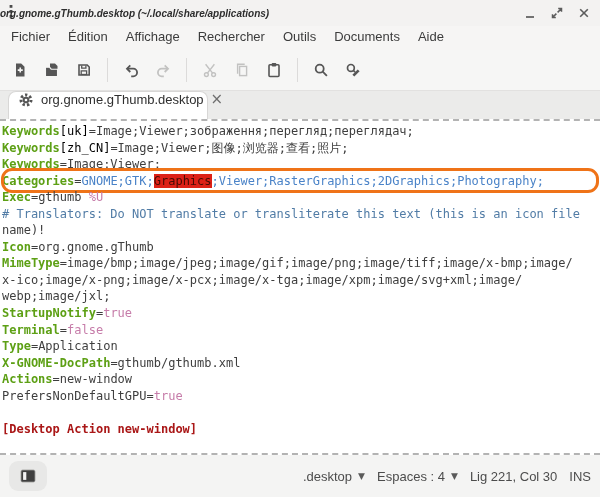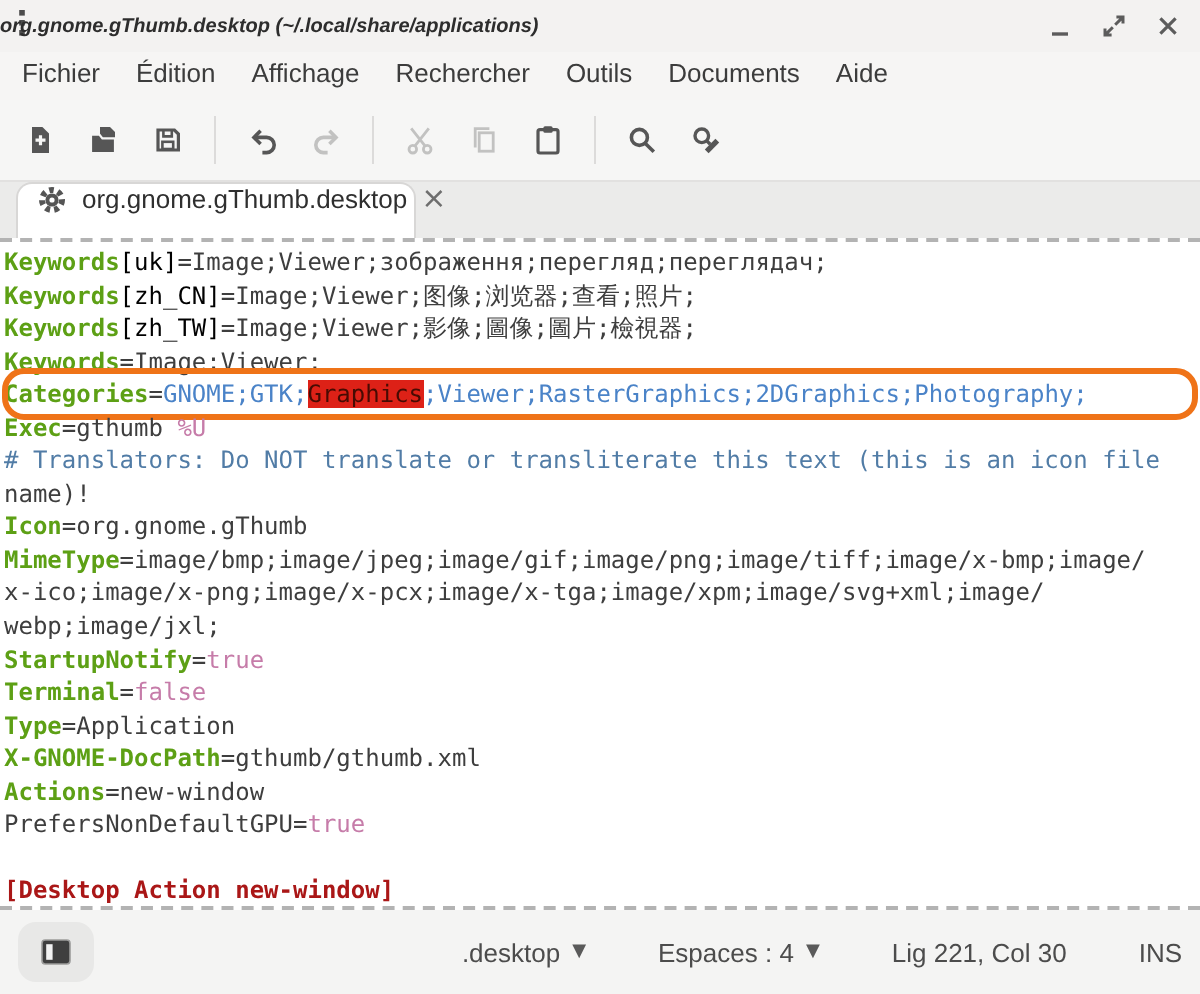--- a/index.html
+++ b/index.html
@@ -51,21 +51,21 @@
   .seg-match   { background:#dd2117; color:#470b03;text-align:center; }
   .seg-section { color:#aa1717; font-weight:bold; }
   .ann { position:absolute; left:-1px; right:1px; top:-5px; bottom:-4px;
     border:3px solid #ef7318; border-radius:11px; pointer-events:none; }
 
   
   .statusbar { height:42px; background:#f4f4f3; display:flex; align-items:center;
     padding:0 9px; }
   .panel-btn { width:38px; height:30px; border-radius:9px; background:#e8e8e7;
     display:flex; align-items:center; justify-content:center; border:none; }
-  .status-right { margin-left:auto; display:flex; align-items:flex-start; gap:36px;
+  .status-right { margin-left:auto; display:flex; align-items:flex-start; gap:12px;
     font-size:13px; color:#4c4c4c; }
   .status-drop { display:flex; align-items:center; gap:6px; }
   .drop-arrow { font-size:9px; color:#5a5a5a; font-family:"DejaVu Sans", sans-serif; }
   svg { display:block; }
 </style>
 </head>
 <body>
 
 <div class="titlebar">
   <span class="kebab">
@@ -185,21 +185,20 @@
       </svg>
     </span>
     <span class="tab-title">org.gnome.gThumb.desktop</span>
     <span class="tab-close">×</span>
   </div>
 </div>
 
 <div class="editor" id="editor">
     <div class="row"><span class="seg-key">Keywords</span><span class="seg-loc">[uk]</span><span class="seg-plain">=Image;Viewer;зображення;перегляд;переглядач;</span></div>
     <div class="row"><span class="seg-key">Keywords</span><span class="seg-loc">[zh_CN]</span><span class="seg-plain">=Image;Viewer;图像;浏览器;查看;照片;</span></div>
-    <div class="row"><span class="seg-key">Keywords</span><span class="seg-loc">[zh_TW]</span><span class="seg-plain">=Image;Viewer;影像;圖像;圖片;檢視器;</span></div>
     <div class="row"><span class="seg-key">Keywords</span><span class="seg-plain">=Image;Viewer;</span></div>
     <div class="row"><span class="seg-key">Categories</span><span class="seg-plain">=</span><span class="seg-cat">GNOME;GTK;</span><span class="seg-match">Graphics</span><span class="seg-cat">;Viewer;RasterGraphics;2DGraphics;Photography;</span><div class="ann" style="border-color: rgb(239, 115, 24);"></div></div>
     <div class="row"><span class="seg-key">Exec</span><span class="seg-plain">=gthumb </span><span class="seg-special">%U</span></div>
     <div class="row"><span class="seg-comment"># Translators: Do NOT translate or transliterate this text (this is an icon file</span></div>
     <div class="row"><span class="seg-plain">name)!</span></div>
     <div class="row"><span class="seg-key">Icon</span><span class="seg-plain">=org.gnome.gThumb</span></div>
     <div class="row"><span class="seg-key">MimeType</span><span class="seg-plain">=image/bmp;image/jpeg;image/gif;image/png;image/tiff;image/x-bmp;image/</span></div>
     <div class="row"><span class="seg-plain">x-ico;image/x-png;image/x-pcx;image/x-tga;image/xpm;image/svg+xml;image/</span></div>
     <div class="row"><span class="seg-plain">webp;image/jxl;</span></div>
     <div class="row"><span class="seg-key">StartupNotify</span><span class="seg-plain">=</span><span class="seg-special">true</span></div>

